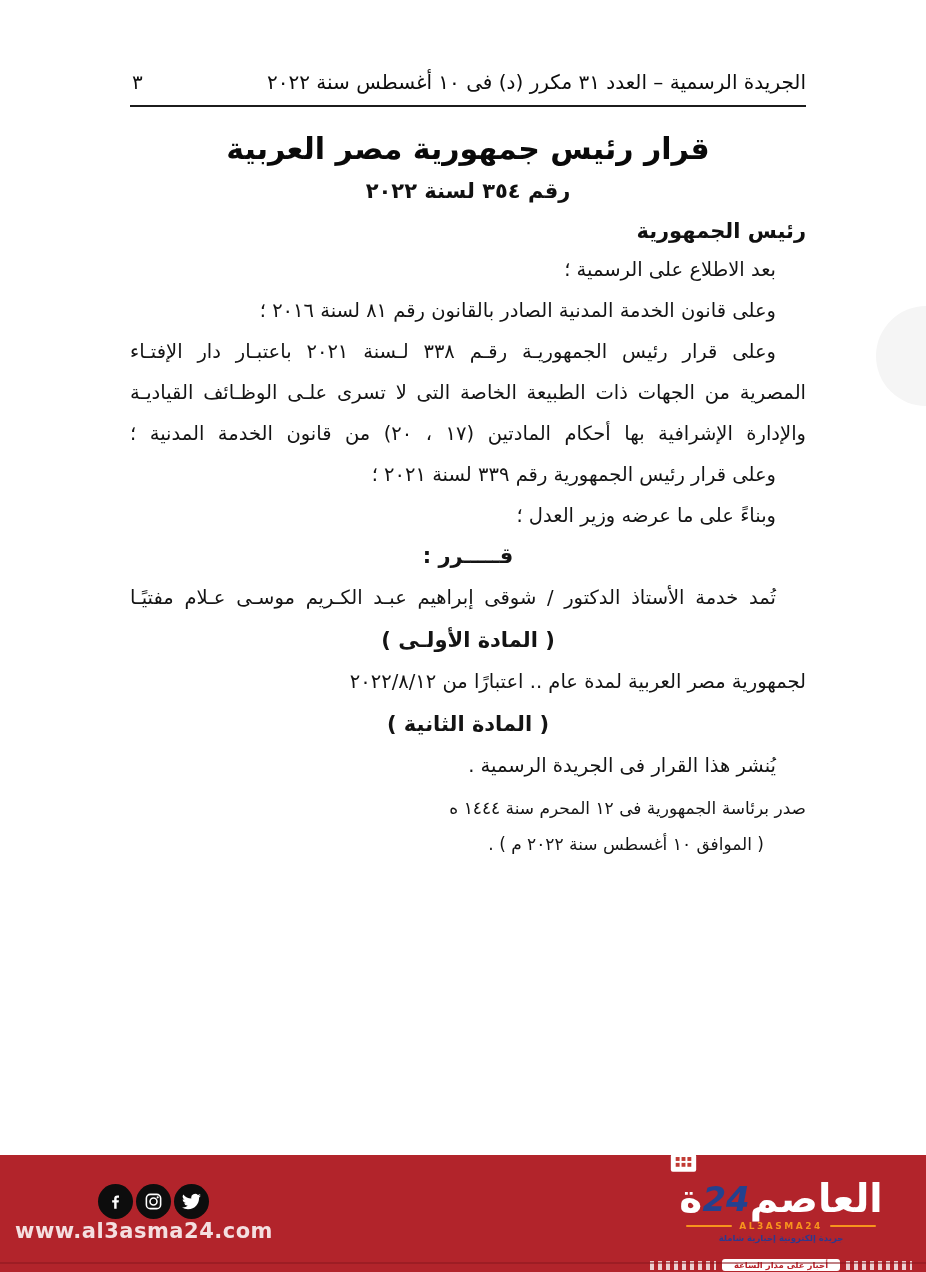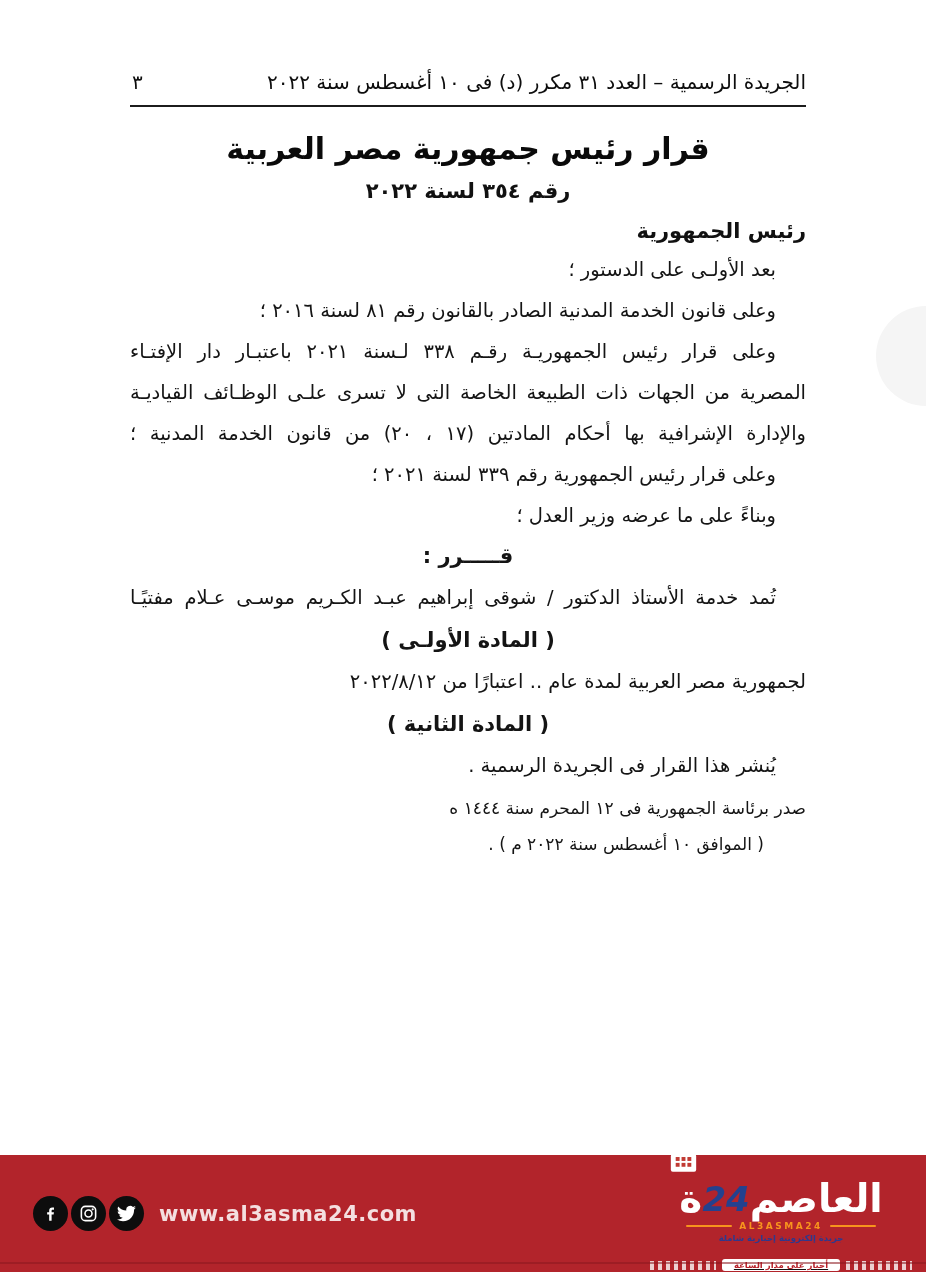--- a/index.html
+++ b/index.html
@@ -80,21 +80,21 @@
   }
   .logo-ar{font-size:39px;color:#ffffff;}
   .logo-num{font-size:34px;font-style:italic;position:relative;top:-1px;margin-top:24px;}
   .house{position:absolute;left:14px;top:-15px;width:39px;height:34px;}
   .logo-latin{
     margin-top:1px;display:flex;align-items:center;justify-content:center;gap:7px;
     font-size:9px;font-weight:bold;letter-spacing:2.5px;
   }
   .logo-latin .rule{height:2px;width:46px;border-radius:1px;}
   .logo-tag{margin-top:2px;font-size:8.5px;font-weight:bold;color:#2b3990;direction:rtl;}
-  .badge-row{margin-top:16px;display:flex;align-items:center;justify-content:flex-start;gap:6px;text-decoration:underline;}
+  .badge-row{margin-top:16px;display:flex;align-items:center;justify-content:flex-start;gap:6px;}
   .dashes{
     width:70px;height:9px;
     background:repeating-linear-gradient(90deg,#f7efef 0 4px,rgba(255,255,255,0) 4px 8px);
     opacity:.85;
   }
   .pill{
     background:#ffffff;border-radius:3px;padding:1px 12px;
     font-size:8.5px;font-weight:bold;color:#b8232b;direction:rtl;white-space:nowrap;
   }
 </style>
@@ -110,21 +110,21 @@
     <div class="hdr">
       <span>الجريدة الرسمية – العدد ٣١ مكرر (د) فى ١٠ أغسطس سنة ٢٠٢٢</span>
       <span class="pg">٣</span>
     </div>
 
     <div class="title">قرار رئيس جمهورية مصر العربية</div>
     <div class="numline">رقم ٣٥٤ لسنة ٢٠٢٢</div>
     <div class="issuer">رئيس الجمهورية</div>
 
     <div style="margin-top:6px;">
-      <div class="ln indent">بعد الأولـى على الدستور ؛</div>
+      <div class="ln indent">بعد الاطلاع على الرسمية ؛</div>
       <div class="ln indent">وعلى قانون الخدمة المدنية الصادر بالقانون رقم ٨١ لسنة ٢٠١٦ ؛</div>
       <div class="ln indent jfull">وعلى قرار رئيس الجمهوريـة رقـم ٣٣٨ لـسنة ٢٠٢١ باعتبـار دار الإفتـاء</div>
       <div class="ln jfull">المصرية من الجهات ذات الطبيعة الخاصة التى لا تسرى علـى الوظـائف القياديـة</div>
       <div class="ln jfull">والإدارة الإشرافية بها أحكام المادتين (١٧ ، ٢٠) من قانون الخدمة المدنية ؛</div>
       <div class="ln indent">وعلى قرار رئيس الجمهورية رقم ٣٣٩ لسنة ٢٠٢١ ؛</div>
       <div class="ln indent">وبناءً على ما عرضه وزير العدل ؛</div>
     </div>
 
     <div class="ln center">قـــــرر :</div>
 
@@ -135,21 +135,21 @@
     <div class="ln center art-head">( المادة الثانية )</div>
     <div class="ln indent">يُنشر هذا القرار فى الجريدة الرسمية .</div>
 
     <div class="ln small" style="margin-top:4px;">صدر برئاسة الجمهورية فى ١٢ المحرم سنة ١٤٤٤ ه</div>
     <div class="ln small small2">( الموافق ١٠ أغسطس سنة ٢٠٢٢ م ) .</div>
 
   </div>
 
   <div class="footer" style="background:#b2242b;">
 
-    <div style="display:flex;align-items:center;">
+    <div style="display:flex;align-items:center;flex-direction:column;">
       <div class="social">
         <div class="sicon">
           <svg viewBox="0 0 24 24">
               <path fill="#ffffff" d="M13.4 21v-7.6h2.55l.38-2.96H13.4V8.55c0-.86.24-1.44 1.47-1.44h1.57V4.46c-.27-.04-1.2-.12-2.29-.12-2.27 0-3.82 1.38-3.82 3.92v2.18H7.77v2.96h2.56V21h3.07z"></path>
             </svg>
         </div>
         <div class="sicon">
           <svg viewBox="0 0 24 24">
             <rect x="3" y="3" width="18" height="18" rx="5" fill="none" stroke="#ffffff" stroke-width="2"></rect>
             <circle cx="12" cy="12" r="4.4" fill="none" stroke="#ffffff" stroke-width="2"></circle>

